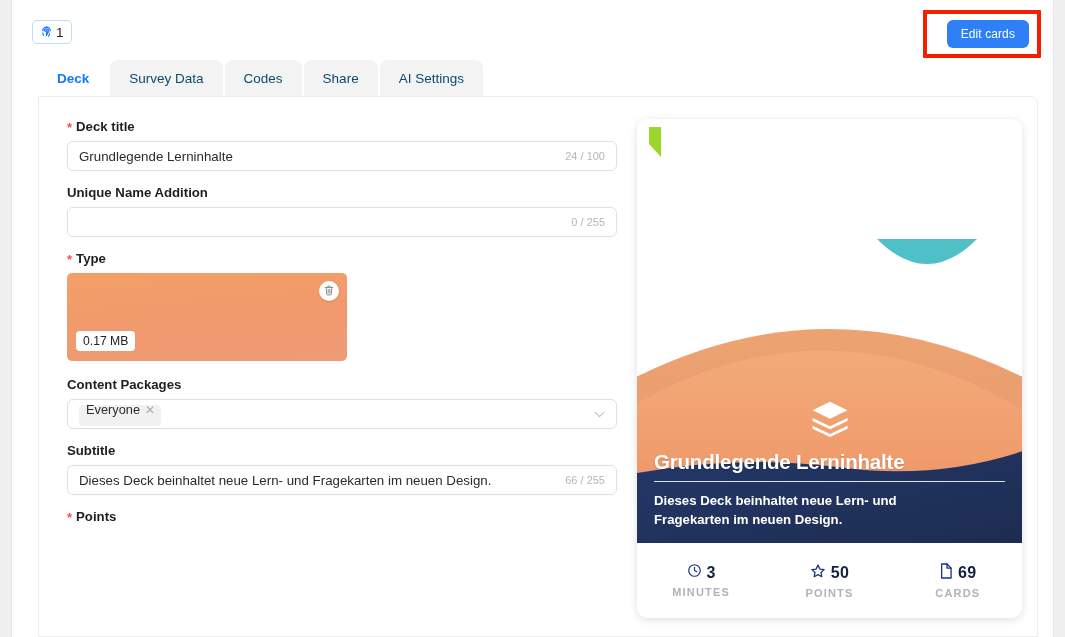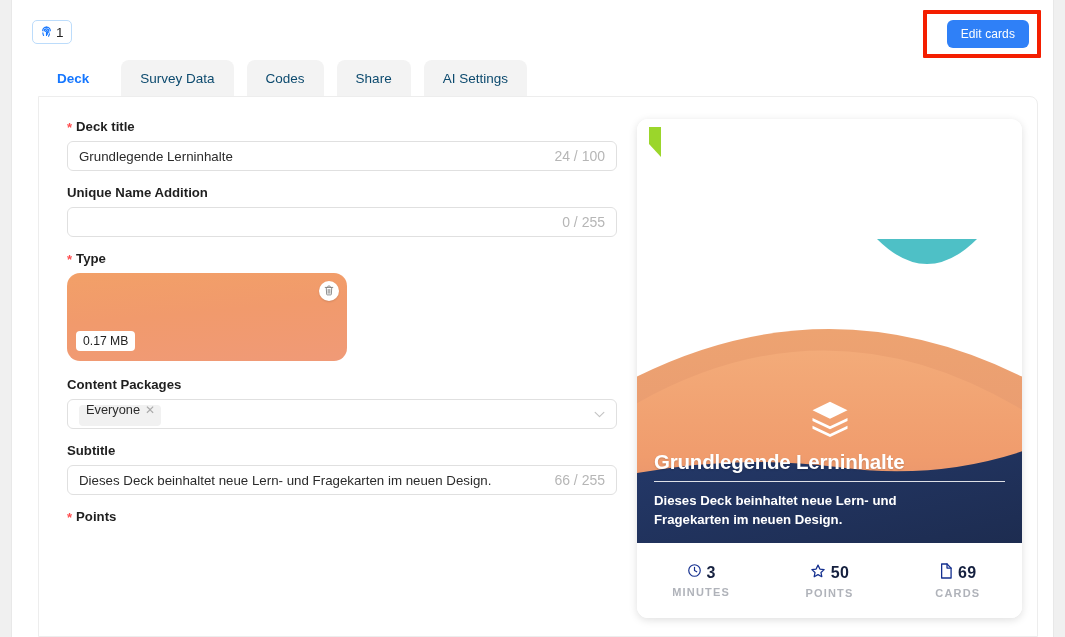--- a/index.html
+++ b/index.html
@@ -76,21 +76,21 @@
     cursor: pointer;
     letter-spacing: 0.1px;
   }
 
   
   .tabs {
     position: absolute;
     left: 26px; top: 60px;
     display: flex;
     align-items: flex-end;
-    gap: 13px;
+    gap: 2px;
     z-index: 3;
   }
   .tab {
     height: 36px;
     padding: 0 19px;
     display: flex;
     align-items: center;
     justify-content: center;
     background: #f3f3f3;
     border-radius: 8px 8px 0 0;
@@ -154,21 +154,21 @@
     margin-bottom: 14px;
   }
   .input-box .value {
     font-size: 13.3px;
     color: #2b2b2b;
     flex: 1;
     overflow: hidden;
     white-space: nowrap;
   }
   .input-box .counter {
-    font-size: 14px;
+    font-size: 11px;
     color: #b6b6b6;
     margin-left: 8px;
   }
   .input-box .caret {
     margin-left: 8px;
     color: #c3c3c3;
     line-height: 0;
   }
 
   .chip {
@@ -187,21 +187,21 @@
     color: #a9a9a9;
     font-size: 12px;
     cursor: pointer;
     line-height: 1;
   }
 
   
   .thumb {
     position: relative;
     width: 280px; height: 88px;
-    border-radius: 13px;
+    border-radius: 5px;
     background: linear-gradient(175deg, #f2a068 0%, #f19a6c 45%, #f09a77 100%);
     margin-bottom: 16px;
     overflow: hidden;
   }
   .thumb-delete {
     position: absolute;
     top: 8px; right: 8px;
     width: 20px; height: 20px;
     border-radius: 50%;
     background: #ffffff;

